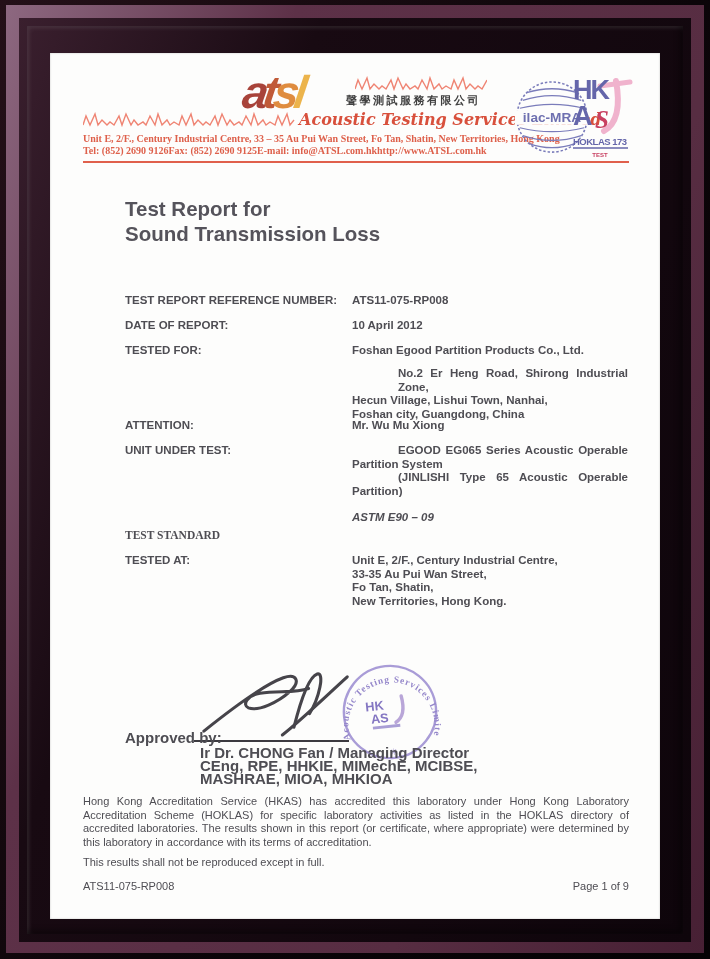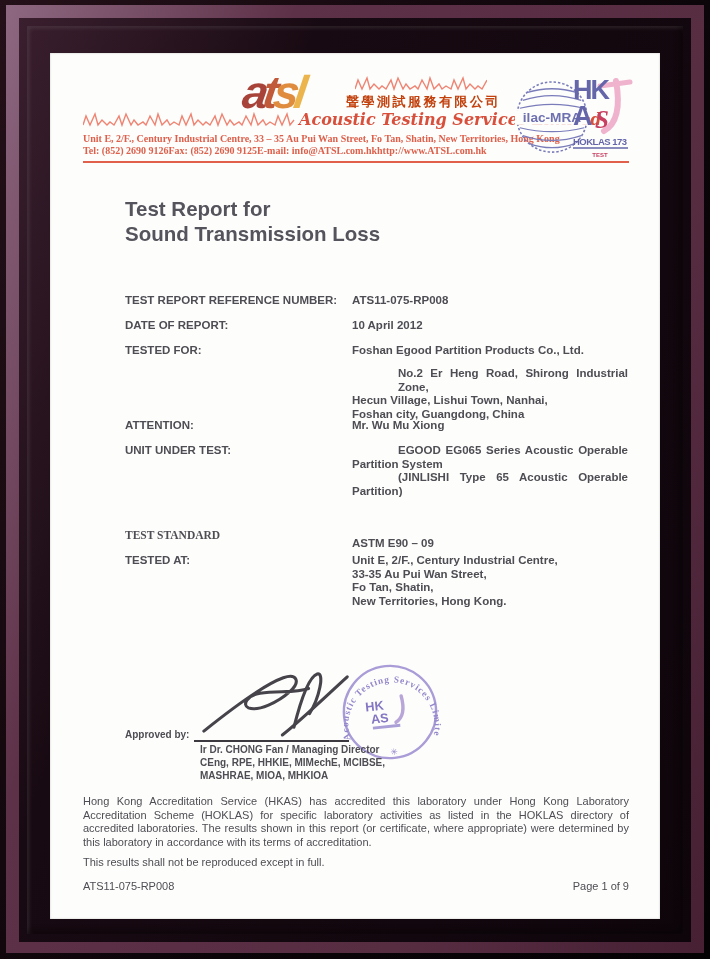--- a/index.html
+++ b/index.html
@@ -14,40 +14,40 @@
   .frame4{position:absolute;inset:26px 27px 25px 27px;
           background:linear-gradient(110deg,#7c546b 0%,#613a52 35%,#5730465 70%,#512b41 100%);
           box-shadow:inset -3px -3px 6px rgba(0,0,0,.45), inset 2px 2px 4px rgba(255,255,255,.12);}
   .paper{position:absolute;left:50px;top:53px;width:610px;height:866px;background:#fdfdfc;
          box-shadow:inset 0 0 2px rgba(0,0,0,.25);}
   .abs{position:absolute;}
   
   .logo-atsl{left:193px;top:16px;font-style:italic;font-weight:900;font-size:46px;line-height:46px;
              letter-spacing:-5px;transform:skewX(-8deg);font-family:"Liberation Sans",sans-serif;}
   .la{color:#a8433a}.lt{color:#c05a38}.ls{color:#df8c3f}.ll{color:#ecb44c}
-  .cn{left:296px;top:40px;font-size:13px;font-weight:bold;color:#c2410c;letter-spacing:2.5px;
+  .cn{left:296px;top:40px;font-size:11px;font-weight:bold;color:#404040;letter-spacing:2.5px;
       font-family:Liberation Mono, monospace;}
   .script{left:249px;top:57px;font-size:16px;font-weight:bold;font-style:italic;color:#d8503c;
           font-family:"DejaVu Serif",serif;}
   .addr{left:33px;width:546px;font-size:10px;font-weight:bold;color:#de604b;
         font-family:"Liberation Serif",serif;}
   .contacts{display:flex;}
   .redrule{left:33px;top:108px;width:546px;height:2px;background:#e0604c;}
   .zig{stroke:#ef8473;stroke-width:1.4;fill:none;}
   
   .title{left:75px;top:143px;font-size:20.5px;line-height:25px;font-weight:bold;color:#55535b;}
   
   .lbl{position:absolute;left:75px;font-size:11.5px;font-weight:bold;color:#4e4d53;}
   .val{position:absolute;left:302px;width:276px;font-size:11.5px;line-height:13.5px;
        font-weight:bold;color:#4e4d53;}
   .val span{display:block;}
   .jl{text-align:justify;text-align-last:justify;padding-left:46px;}
   
   .sig-line{left:144px;top:687px;width:155px;border-top:2px solid #3c3a40;}
-  .appr{font-size:10px;font-weight:bold;color:#4e4d53;}
+  .appr{font-size:15px;font-weight:bold;color:#4e4d53;}
   
   .foot{left:33px;width:546px;font-size:11px;line-height:13.6px;color:#4e4d53;text-align:justify;}
   .bottomrow{left:33px;top:827px;width:546px;display:flex;justify-content:space-between;
              font-size:11px;color:#4e4d53;}
 </style>
 </head>
 <body>
 
 <div class="frame1"></div>
 <div class="frame2"></div>
@@ -124,21 +124,21 @@
 
   <div class="lbl" style="top:391px;">UNIT UNDER TEST:</div>
   <div class="val" style="top:391px;">
     <span class="jl">EGOOD EG065 Series Acoustic Operable</span>
     <span>Partition System</span>
     <span class="jl">(JINLISHI Type 65 Acoustic Operable</span>
     <span>Partition)</span>
   </div>
 
   <div class="lbl" style="top:476px;font-family:Liberation Serif, serif;">TEST STANDARD</div>
-  <div class="val" style="top:484px;">ASTM E90 – 09</div>
+  <div class="val" style="top:458px;font-style:italic;">ASTM E90 – 09</div>
 
   <div class="lbl" style="top:501px;">TESTED AT:</div>
   <div class="val" style="top:501px;">
     <span>Unit E, 2/F., Century Industrial Centre,</span>
     <span>33-35 Au Pui Wan Street,</span>
     <span>Fo Tan, Shatin,</span>
     <span>New Territories, Hong Kong.</span>
   </div>
 
   <svg class="abs" style="left:150px;top:612px;" width="155" height="76" viewBox="0 0 160 78">

